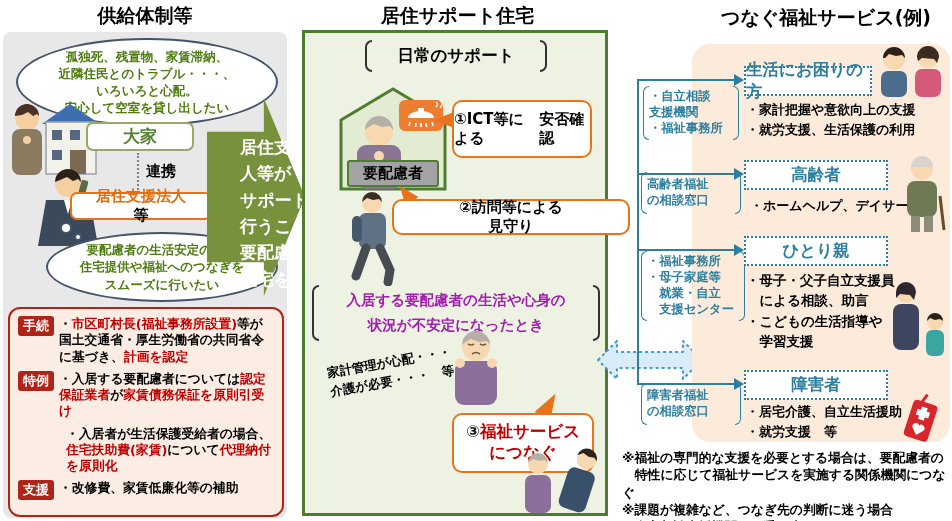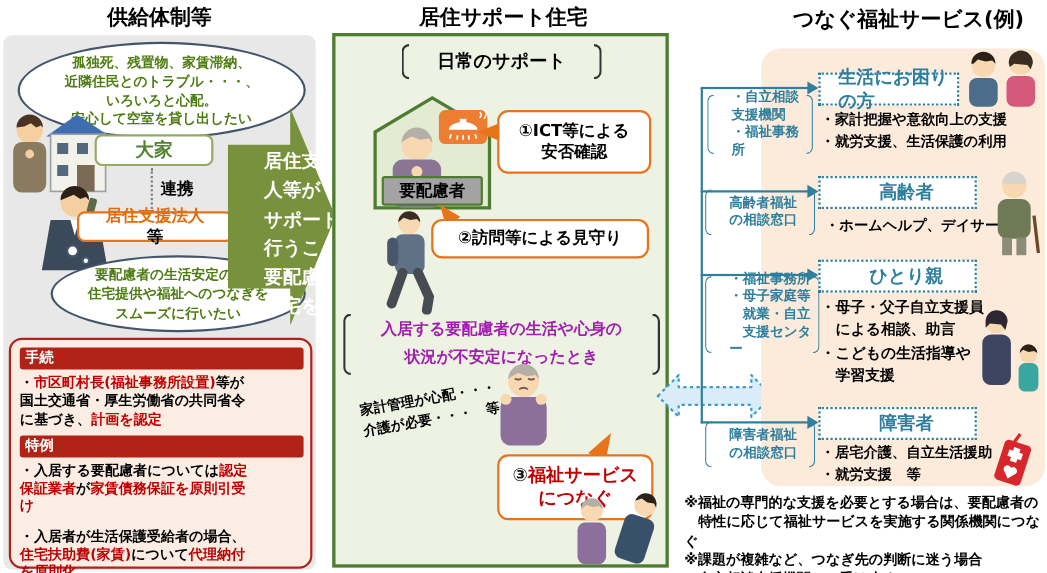--- a/index.html
+++ b/index.html
@@ -18,48 +18,48 @@
   .cloud-dot { background:#fff; border:2px solid #44546a; border-radius:50%; }
   .cloud-txt { font-size:12.5px; line-height:1.38; color:#4d7c0f; }
   .owner-box { background:#fff; border:2px solid #94aa66; border-radius:7px; display:flex; align-items:center; justify-content:center; font-size:17px; color:#548235; }
   .renkei-line { border-left:2px dotted #7f7f7f; }
   .renkei-txt { font-size:15px; color:#000; }
   .org-box { background:#fff; border:2px solid #e8731a; border-radius:7px; display:flex; align-items:center; justify-content:center; font-size:15px;flex-direction:column; }
   .org-main { color:#e36c0a; }
   .org-suffix { color:#000; }
 
   .proc-box { background:#fcede4; border:2.5px solid #b02418; border-radius:12px; padding:7px 6px 4px 8px; }
-  .proc-row { display:flex; gap:5px; margin-bottom:6px;flex-direction:column; }
+  .proc-row { display:flex; gap:5px; margin-bottom:6px; }
   .tag { background:#b02418; color:#fff; font-size:13px; height:20px; padding:0 5px; border-radius:3px; flex:0 0 auto; line-height:20px; }
   .tag-spacer { width:43px; flex:0 0 auto; }
   .proc-txt { font-size:12.8px; line-height:1.27; color:#000; width:208px; }
   .red { color:#c00000; }
 
   
   .supply-arrow { background:#77913c; clip-path:polygon(0% 17%,58% 17%,58% 0%,100% 50%,58% 100%,58% 83%,0% 83%); }
   .supply-arrow-txt { color:#fff; font-size:17px; line-height:1.55;margin-left:24px; }
 
   
   .mid-box { background:#edf2e3; border:3px solid #4e7c31; }
   .jbrk { display:flex; align-items:stretch; }
   .jbrk .bl { width:7px; border:2px solid #333; border-right:none; border-radius:9px 0 0 9px; }
   .jbrk .br { width:7px; border:2px solid #333; border-left:none; border-radius:0 9px 9px 0; }
   .jbrk .mid { flex:1; display:flex; align-items:center; justify-content:center; }
   .daily-txt { font-size:16.5px; color:#000; }
   .unstable-txt { font-size:14.5px; line-height:1.75; color:#a21caf; text-align:center; }
   .resident-box { background:#a3a3a3; border:2px solid #4e7c31; border-radius:3px; display:flex; align-items:center; justify-content:center; font-size:15px; color:#000; }
-  .callout { background:#fff; border:2.5px solid #e8731a; border-radius:10px; display:flex; flex-direction:column; align-items:center; justify-content:center; }
+  .callout { background:#fff; border:2.5px solid #e8731a; border-radius:10px; display:flex; flex-direction:row; align-items:center; justify-content:center; }
   .co-line { font-size:15px; color:#000; line-height:1.3; }
   .co3 { font-size:16.5px; line-height:1.25; text-align:center; }
   .worry { font-size:12.5px; line-height:1.5; color:#000; transform:rotate(-10deg); }
   .tri { width:0; height:0; }
 
   
   .peach-box { background:#fcebdb; border-radius:18px; }
-  .teal { color:#2e7f9e;padding-left:16px; }
+  .teal { color:#2e7f9e; }
   .vline { width:2px; background:#2e7f9e; }
   .hline { height:2px; background:#2e7f9e; }
   .arrh { width:0; height:0; border-top:6px solid transparent; border-bottom:6px solid transparent; border-left:10px solid #2e7f9e; }
   .agency { display:flex; align-items:stretch; }
   .agency .bl { width:6px; border:1.6px solid #2e7f9e; border-right:none; border-radius:8px 0 0 8px; }
   .agency .br { width:6px; border:1.6px solid #2e7f9e; border-left:none; border-radius:0 8px 8px 0; }
   .agency .mid { flex:1; display:flex; align-items:center; }
   .agency-txt { font-size:12.3px; line-height:1.3; }
   .cat-box { background:#fff; border:2px dotted #2e7f9e; display:flex; align-items:center; justify-content:center; font-size:16.5px; }
   .bul { font-size:13px; line-height:1.5; color:#000; }
@@ -191,21 +191,21 @@
 
 <svg class="abs" style="left:338px;top:190px;" width="72" height="96" viewBox="0 0 72 96">
   <circle cx="34" cy="13" r="10" fill="#f8d8b0"></circle>
   <path d="M24 12 a10 10 0 0 1 20 0 l-3 -3 -6 1 -6 -2 -5 4 z" fill="#3a2c20"></path>
   <rect x="21" y="23" width="27" height="36" rx="7" fill="#5f7185"></rect>
   <rect x="14" y="26" width="10" height="26" rx="5" fill="#49576a"></rect>
   <path d="M28 58 L18 86 M42 58 L52 80 L50 92" stroke="#474b52" stroke-width="9" fill="none" stroke-linecap="round"></path>
 </svg>
 
 <div class="abs tri" style="left:398px;top:184px;border-left:8px solid transparent;border-right:8px solid transparent;border-bottom:20px solid #e8731a;transform:rotate(-38deg);"></div>
-<div class="abs callout" style="left:392px;top:199px;width:198px;height:36px;flex-direction:row;">
+<div class="abs callout" style="left:392px;top:199px;width:238px;height:36px;flex-direction:column;">
   <span class="co-line">②訪問等による</span>
     <span class="co-line red">見守り</span>
 </div>
 
 <div class="abs jbrk" style="left:312px;top:285px;width:288px;height:56px;">
   <div class="bl"></div>
   <div class="mid unstable-txt pre">入居する要配慮者の生活や心身の
 状況が不安定になったとき</div>
   <div class="br"></div>
 </div>

